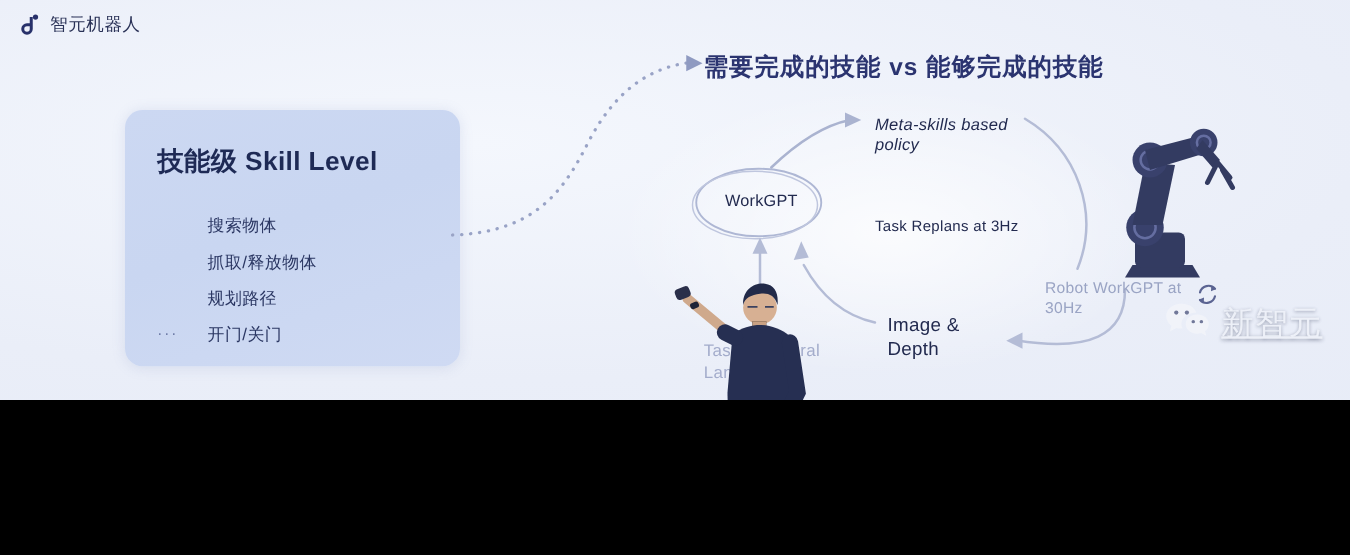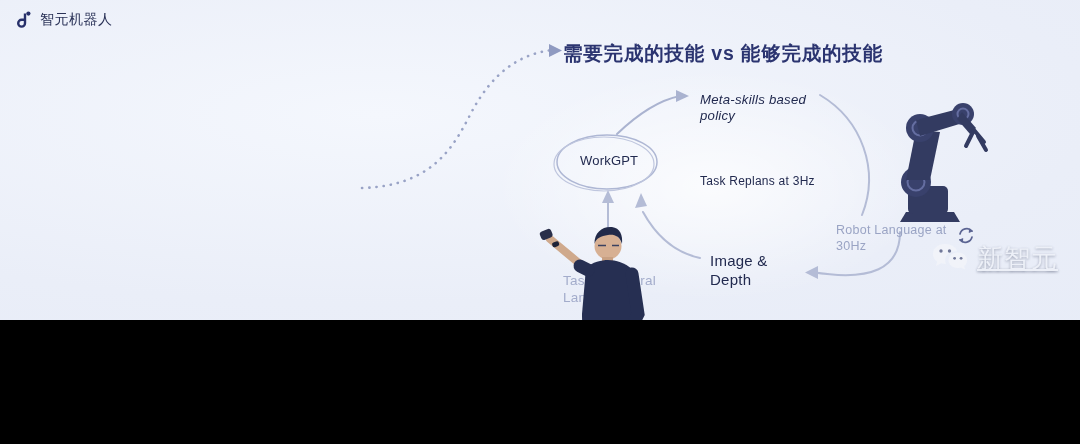--- a/index.html
+++ b/index.html
@@ -105,20 +105,30 @@
   <div class="brand">
     <span class="brand-mark">
       <svg width="19" height="19" viewBox="0 0 19 19">
         <path d="M12.2 3.6 L12.2 13.2 A4.6 4.6 0 1 1 7.6 8.6 L10.2 8.6 L10.2 11.0 L7.6 11.0 A2.2 2.2 0 1 0 9.8 13.2 L9.8 3.6 Z" fill="#27306a"></path>
         <circle cx="14.4" cy="3.6" r="2.1" fill="#27306a"></circle>
       </svg>
     </span>
     <span class="brand-name">智元机器人</span>
   </div>
 
+  <div class="skill-card">
+    <div class="skill-title">技能级 Skill Level</div>
+    <ul class="skill-list">
+      <li>搜索物体</li>
+      <li>抓取/释放物体</li>
+      <li>规划路径</li>
+      <li>开门/关门</li>
+    </ul>
+    <div class="skill-ellipsis">...</div>
+  </div>
 
   <div class="headline">需要完成的技能 vs 能够完成的技能</div>
 
   <svg class="layer">
 
     <g>
       <path d="M362,188 C430,186 452,150 470,115 C492,72 520,54 552,50" fill="none" stroke="#99a3c6" stroke-width="2.6" stroke-linecap="round" stroke-dasharray="0.2 7"></path>
       <path d="M549,44 L562,50.5 L549,57 Z" fill="#8f9ac1"></path>
     </g>
 
@@ -178,21 +188,21 @@
     <div>Meta-skills based</div>
     <div>policy</div>
   </div>
   <div class="lbl lbl-workgpt">WorkGPT</div>
   <div class="lbl lbl-replans">Task Replans at 3Hz</div>
   <div class="lbl lbl-imgdepth">
     <div>Image &amp;</div>
     <div>Depth</div>
   </div>
   <div class="lbl lbl-robotact">
-    <div>Robot Language at</div>
+    <div>Robot WorkGPT at</div>
     <div>30Hz</div>
   </div>
   <div class="lbl lbl-tasknat">
     <div>Task in Natural</div>
     <div>Language</div>
   </div>
 
   <div class="floor-edge"></div>
   <div class="floor"></div>
 

